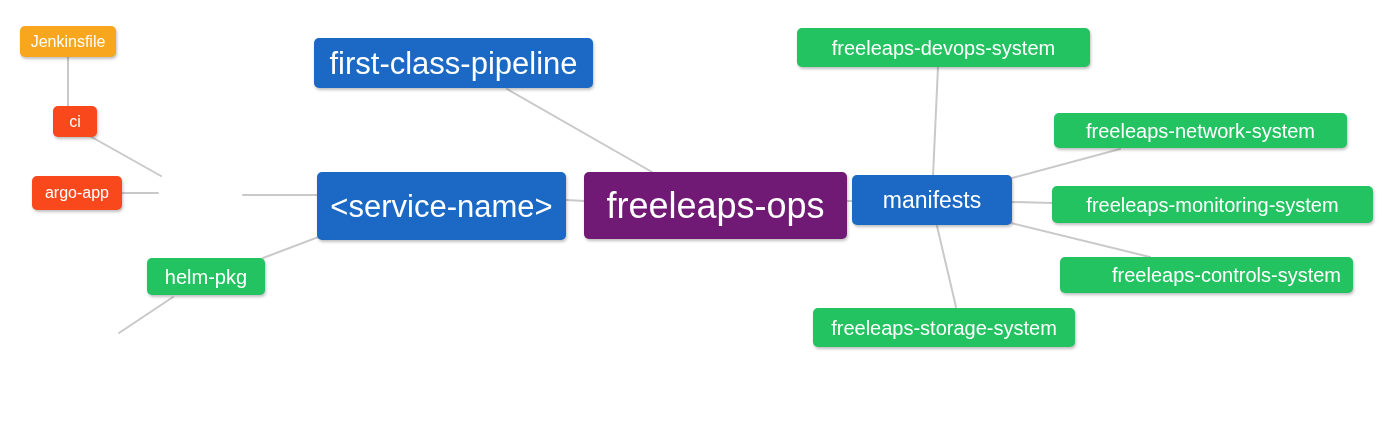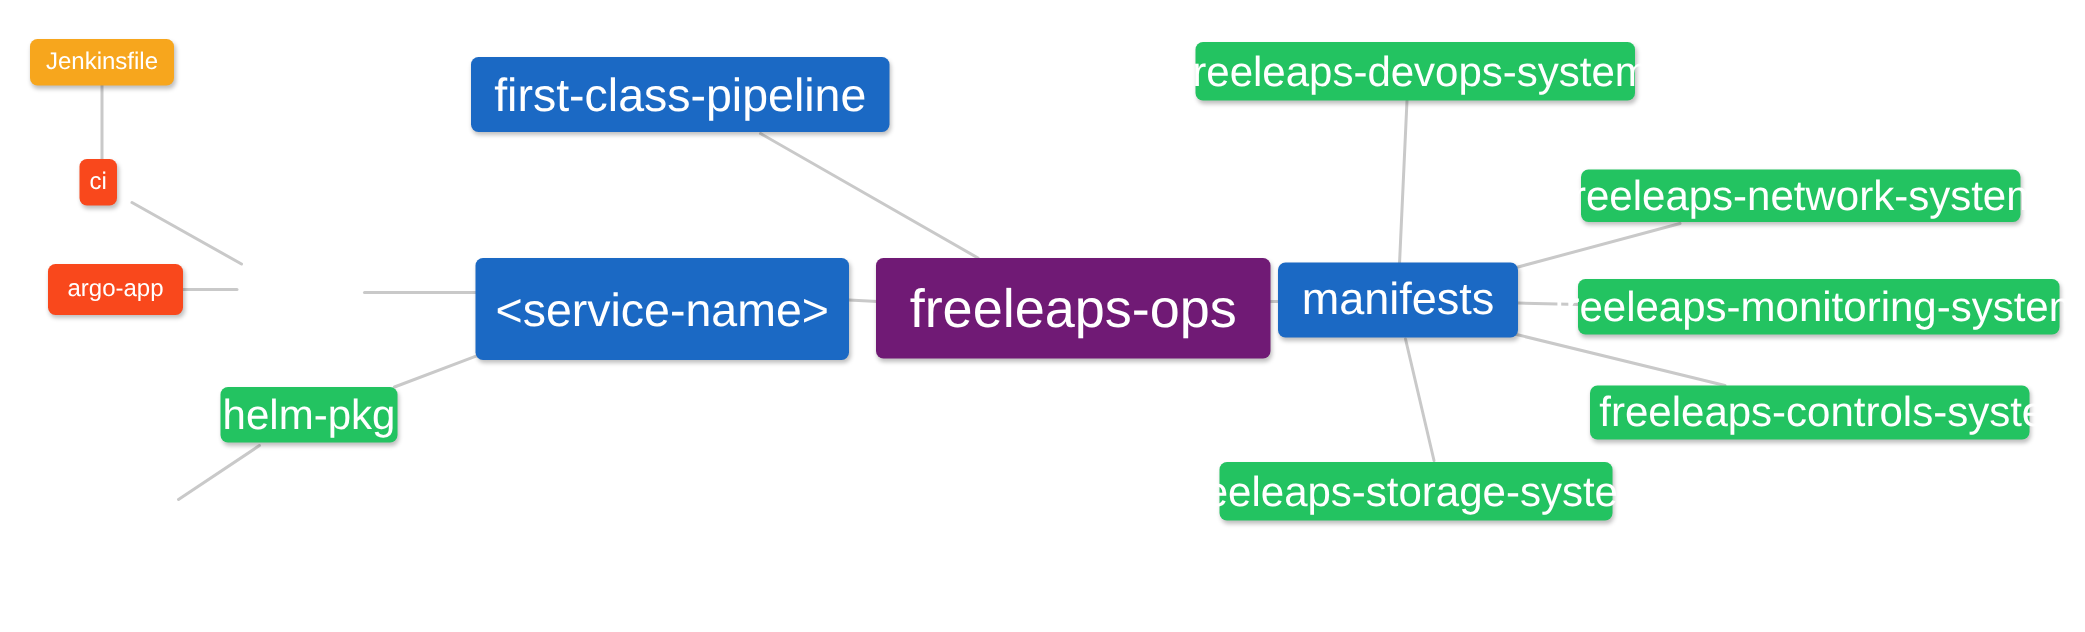--- a/index.html
+++ b/index.html
@@ -39,23 +39,23 @@
     cursor: default;
     box-sizing: border-box;
     line-height: 1;
   }
   .c-blue   { background: #1b69c4; }
   .c-green  { background: #23c361; }
   .c-orange { background: #f7a61d; }
   .c-red    { background: #f9481c; }
   .c-dark   { background: #701a75; }
   .fs-small { font-size: 16px; }
-  .fs-mid   { font-size: 28px; }
+  .fs-mid   { font-size: 20px; }
   .fs-large { font-size: 31px; }
-  .fs-manifests { font-size: 30px; }
+  .fs-manifests { font-size: 23px; }
   .fs-root  { font-size: 36px; }
 </style>
 </head>
 <body>
 
 <div class="canvas">
 
   <svg class="edges" viewBox="0 0 1390 421" xmlns="http://www.w3.org/2000/svg">
     <line x1="68" y1="57" x2="68" y2="107"></line>
     <line x1="88" y1="135" x2="161" y2="176"></line>
@@ -68,21 +68,21 @@
     <line x1="846" y1="201" x2="853" y2="201"></line>
     <line x1="938" y1="67" x2="933" y2="176"></line>
     <line x1="1012" y1="178" x2="1120" y2="149"></line>
     <line x1="1012" y1="202" x2="1053" y2="203"></line>
     <line x1="1011" y1="223" x2="1150" y2="257"></line>
     <line x1="937" y1="226" x2="956" y2="307"></line>
   </svg>
 
   <div class="node c-orange fs-small" style="left:20px;  top:26px;  width:96px;  height:31px;text-align:right;">Jenkinsfile</div>
 
-  <div class="node c-red fs-small" style="left:53px;  top:106px; width:25px;  height:31px;">ci</div>
+  <div class="node c-red fs-small" style="left:53px;  top:106px; width:44px;  height:31px;">ci</div>
 
   <div class="node c-red fs-small" style="left:32px;  top:176px; width:90px;  height:34px;">argo-app</div>
 
 
   <div class="node c-blue fs-large" style="left:317px; top:172px; width:249px; height:68px;">&lt;service-name&gt;</div>
 
   <div class="node c-green fs-mid" style="left:147px; top:258px; width:118px; height:37px;">helm-pkg</div>
 
 
   <div class="node c-blue fs-large" style="left:314px; top:38px;  width:279px; height:50px;">first-class-pipeline</div>

